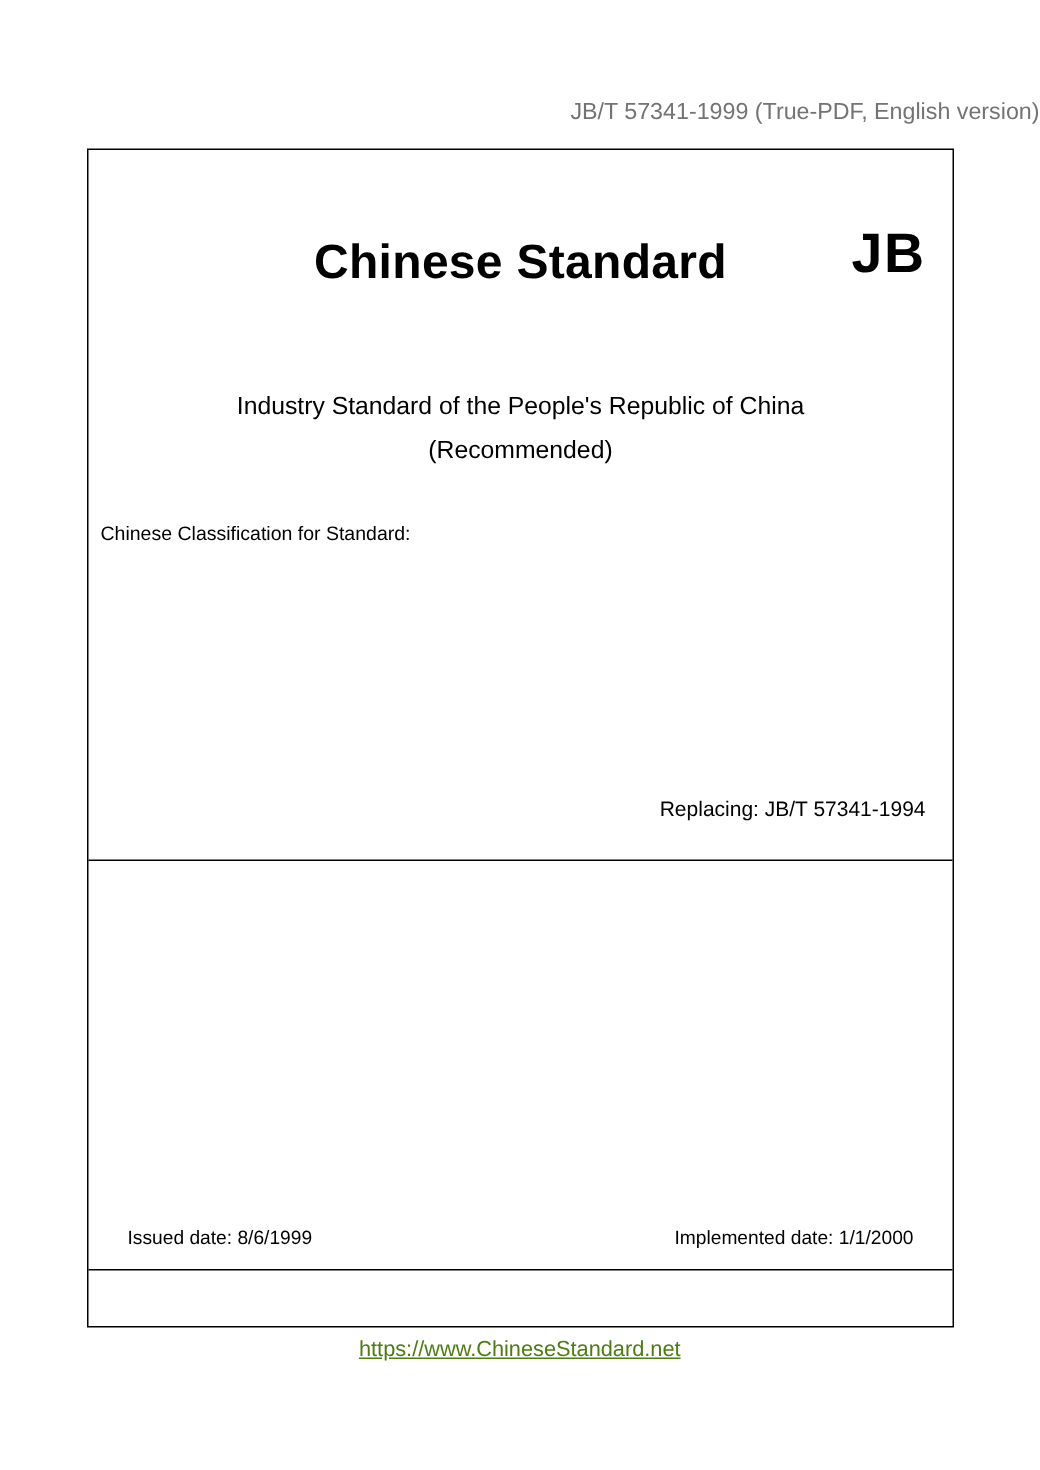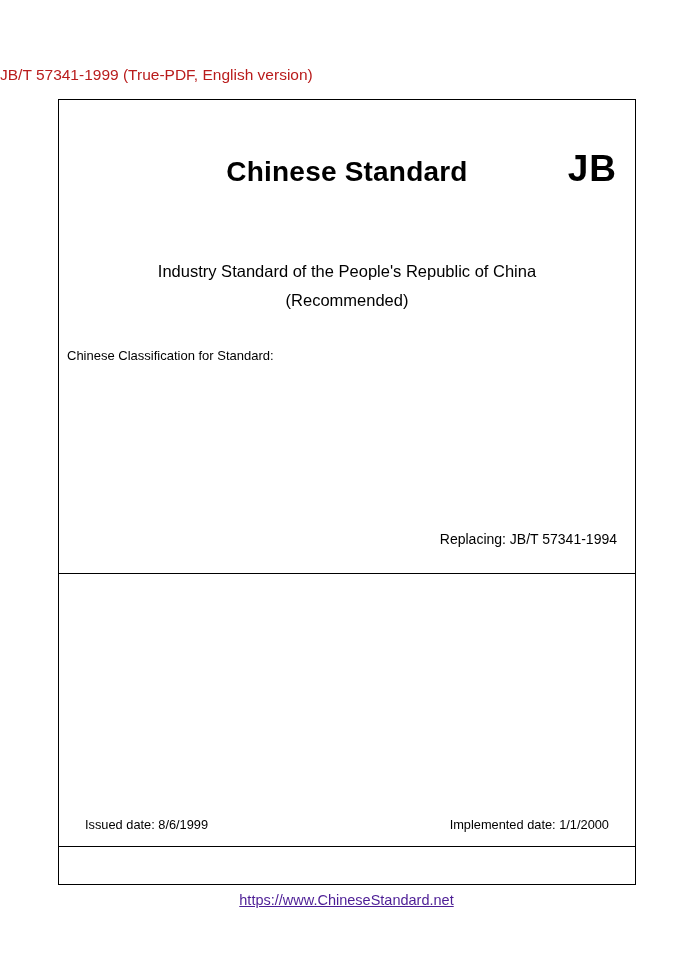--- a/index.html
+++ b/index.html
@@ -18,23 +18,23 @@
     position: relative;
     width: 693px;
     height: 980px;
     box-sizing: border-box;
   }
   .header-line {
     position: absolute;
     top: 66px;
     left: 0;
     width: 693px;
-    text-align: left;
+    text-align: right;
     font-size: 15.5px;
-    color: #b91c1c;
+    color: #737373;
   }
   .cover-box {
     position: absolute;
     top: 99px;
     left: 58px;
     width: 578px;
     height: 786px;
     border: 1.5px solid #000;
     box-sizing: border-box;
   }
@@ -50,21 +50,21 @@
     left: 0;
     width: 100%;
     height: 56px;
   }
   .main-title {
     position: absolute;
     left: 0;
     top: 8px;
     width: 100%;
     text-align: center;
-    font-size: 28px;
+    font-size: 32px;
     font-weight: bold;
     letter-spacing: 0.2px;
   }
   .jb-mark {
     position: absolute;
     right: 18px;
     top: 0px;
     font-size: 37px;
     font-weight: bold;
     letter-spacing: 1px;
@@ -136,21 +136,21 @@
   .section-bottom {
     height: 36px;
   }
   .footer-link {
     position: absolute;
     top: 892px;
     left: 0;
     width: 693px;
     text-align: center;
     font-size: 14.5px;
-    color: #4c1d95;
+    color: #4d7c0f;
     text-decoration: underline;
   }
 </style>
 </head>
 <body>
 
 <div class="page">
 
   <div class="header-line">JB/T 57341-1999 (True-PDF, English version)</div>
 

